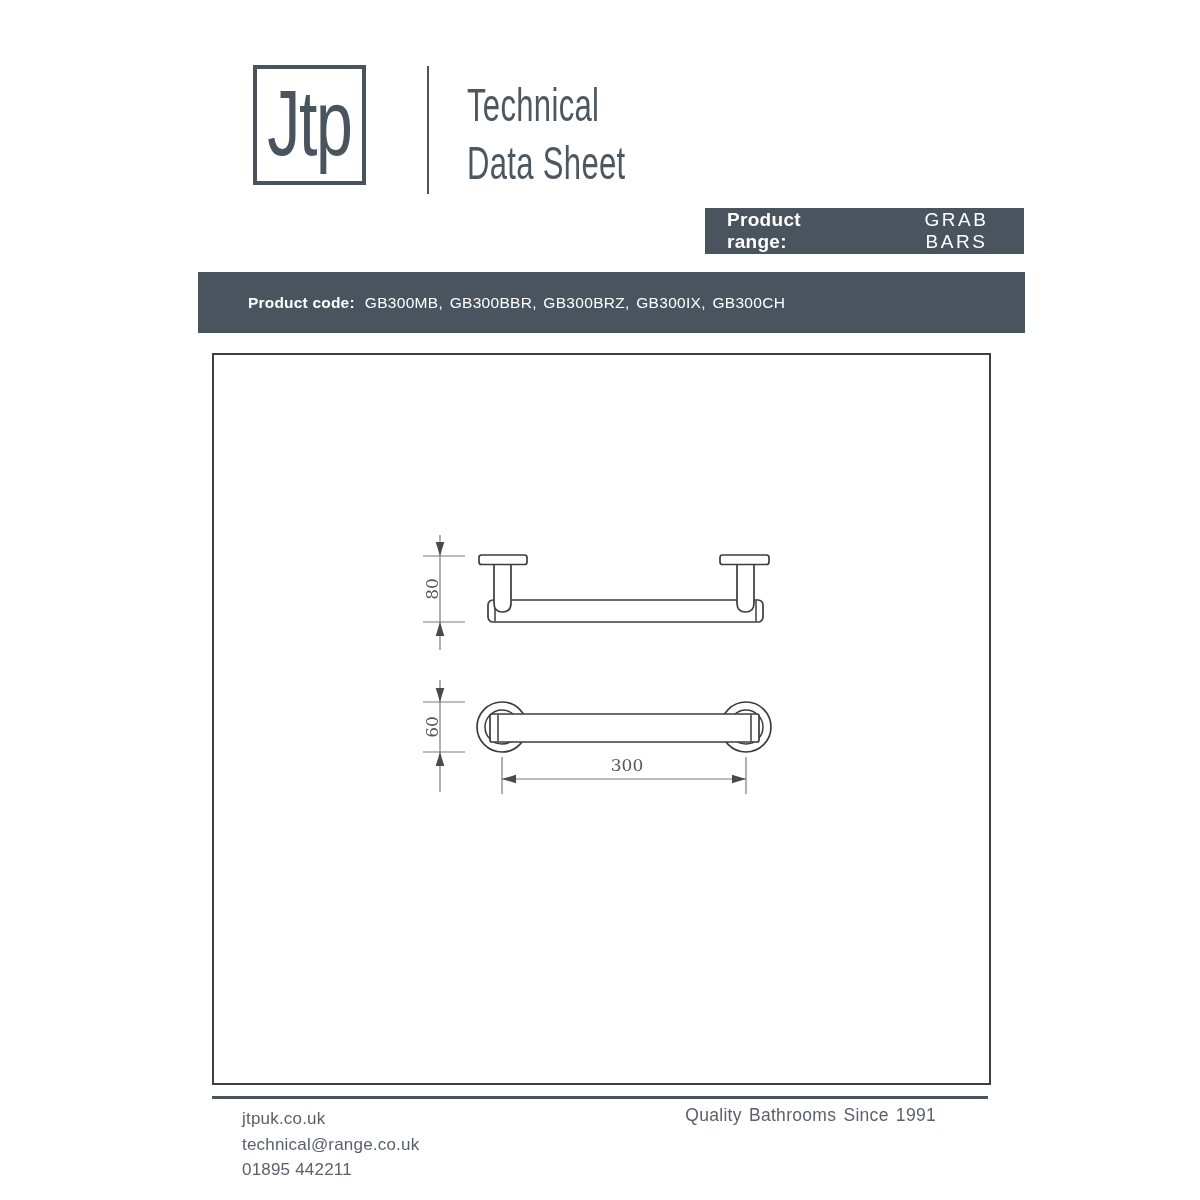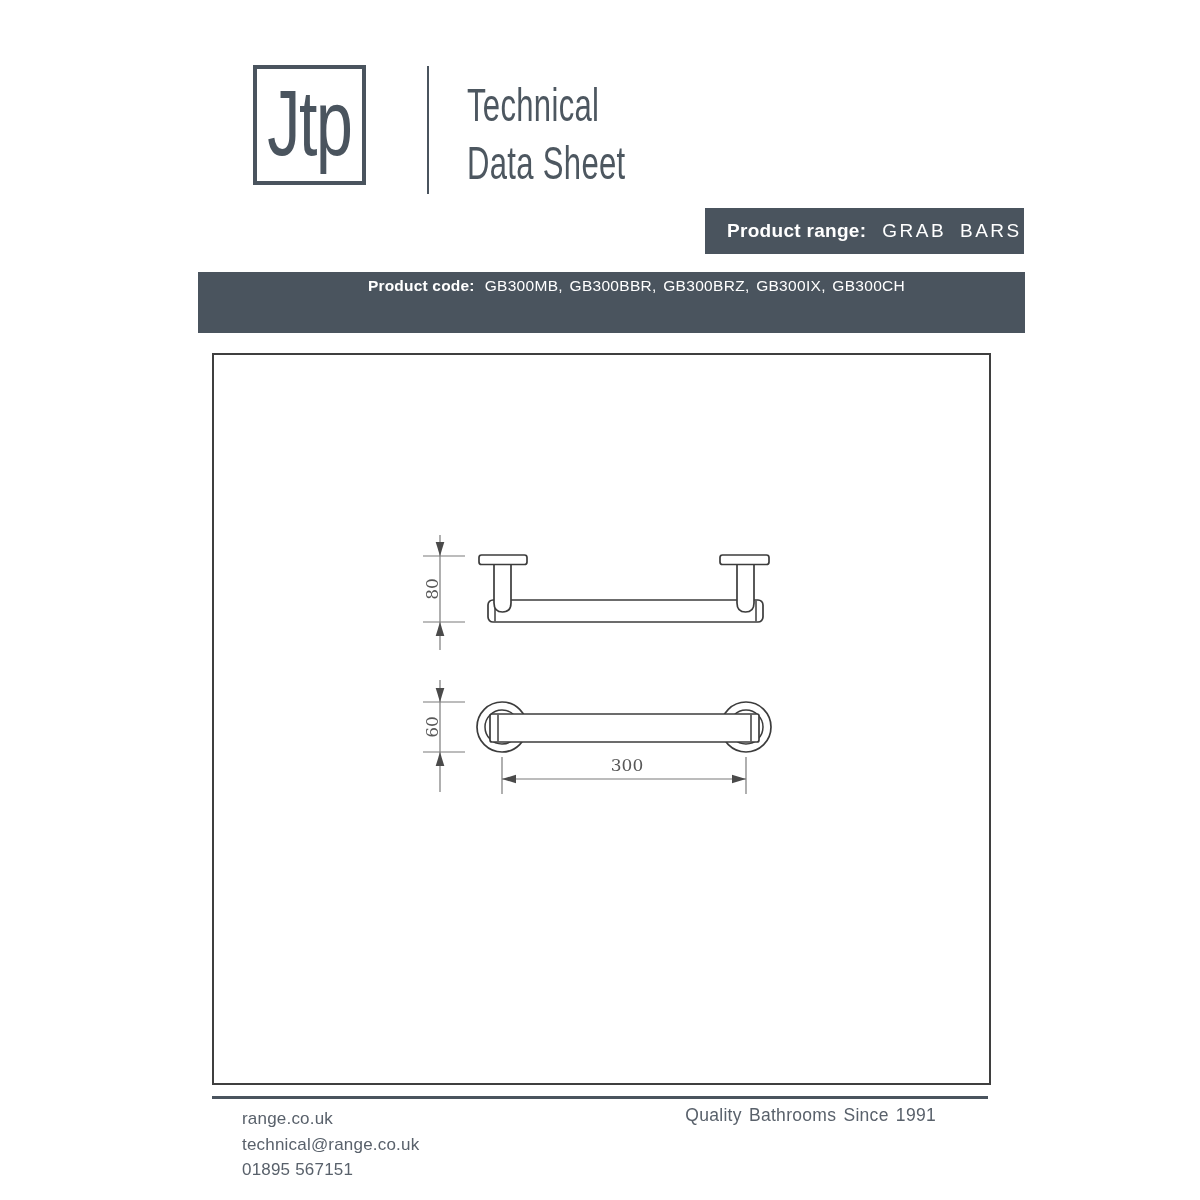--- a/index.html
+++ b/index.html
@@ -36,27 +36,28 @@
   }
   
   .banner{
     position:absolute;background:#4a545e;color:#ffffff;
     display:flex;align-items:center;
   }
   .banner-range{
     left:705px;top:208px;width:319px;height:46px;
     padding-left:22px;box-sizing:border-box;
     font-size:19px;
+    gap:11px;
   }
   .banner-range .lbl{font-weight:bold;margin-right:16px;letter-spacing:0.3px;}
-  .banner-range .val{letter-spacing:2.5px;word-spacing:6px;}
+  .banner-range .val{letter-spacing:2.5px;word-spacing:6px;text-align:center;}
   .banner-info{
     left:198px;top:272px;width:827px;height:61px;
     padding-left:50px;box-sizing:border-box;
-    align-items:flex-start;justify-content:center;
+    flex-direction:column;align-items:flex-start;justify-content:center;
     font-size:15.5px;
   }
   .banner-info .row{line-height:27px;white-space:nowrap;}
   .banner-info .lbl{font-weight:bold;margin-right:10px;letter-spacing:0.2px;}
   .banner-info .val{letter-spacing:0.3px;word-spacing:2px;}
   
   .drawing-box{
     position:absolute;left:212px;top:353px;
     width:775px;height:728px;
     border:2px solid #3f3f3f;
@@ -163,19 +164,19 @@
           <polygon class="dim-arrow" points="288,424 302,419.7 302,428.3"></polygon>
           <polygon class="dim-arrow" points="532,424 518,419.7 518,428.3"></polygon>
           <text class="dim-text" x="413" y="416" text-anchor="middle">300</text>
         </g>
       </g>
     </svg>
   </div>
 
   <div class="footer-divider"></div>
   <div class="footer-left">
-    <div>range.co.uk</div>
+    <div>jtpuk.co.uk</div>
     <div>technical@range.co.uk</div>
-    <div>01895 567151</div>
+    <div>01895 442211</div>
   </div>
   <div class="footer-right">Quality Bathrooms Since 1991</div>
 
 </div>
 
 </body></html>

